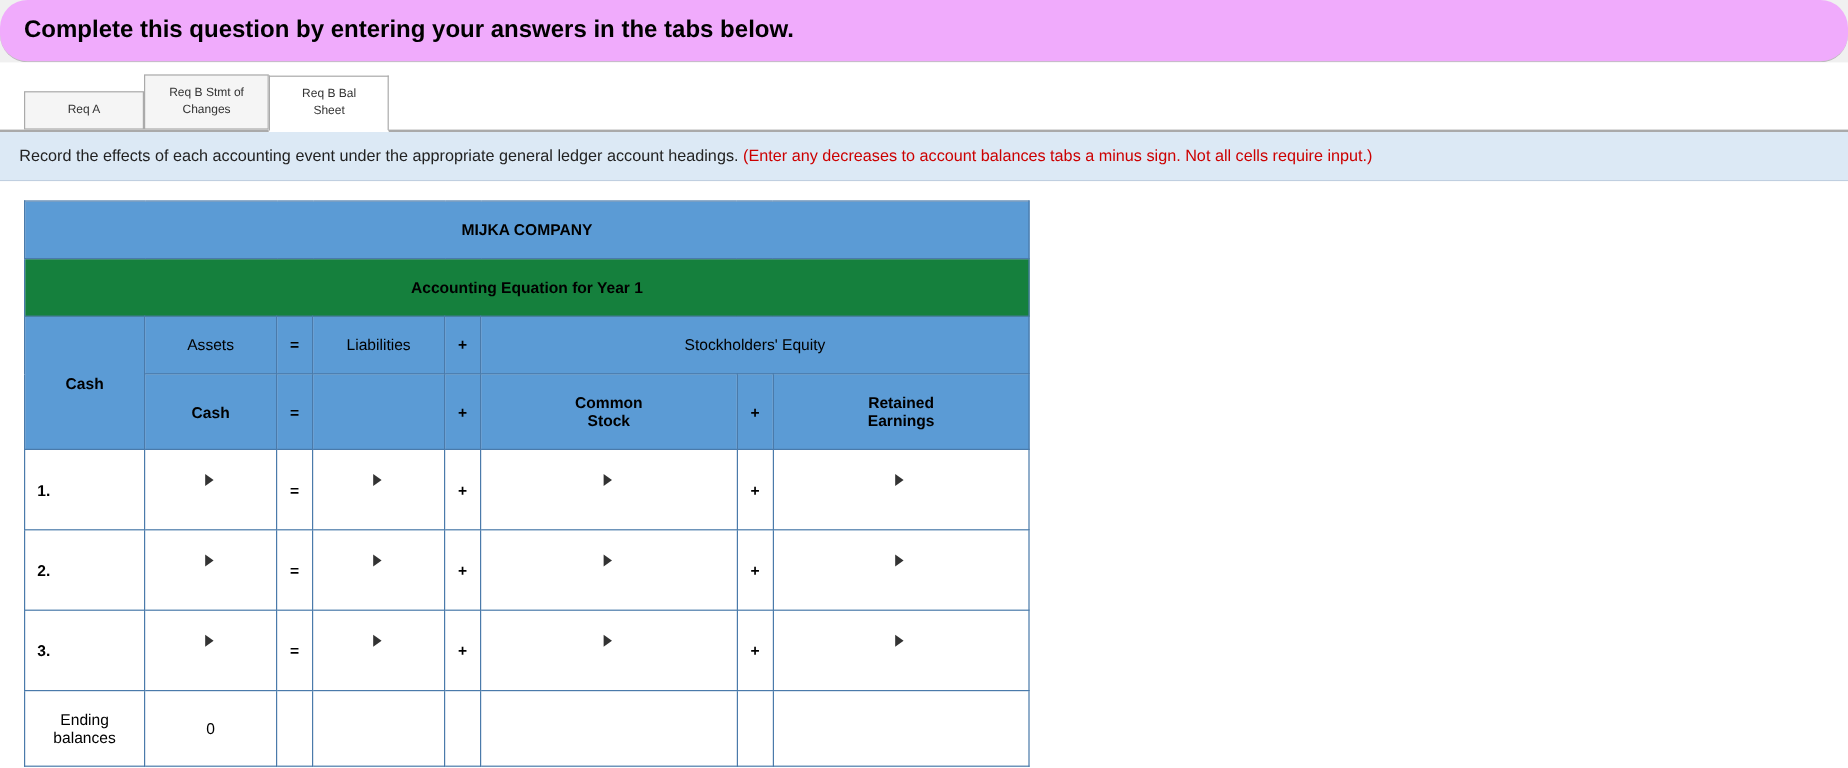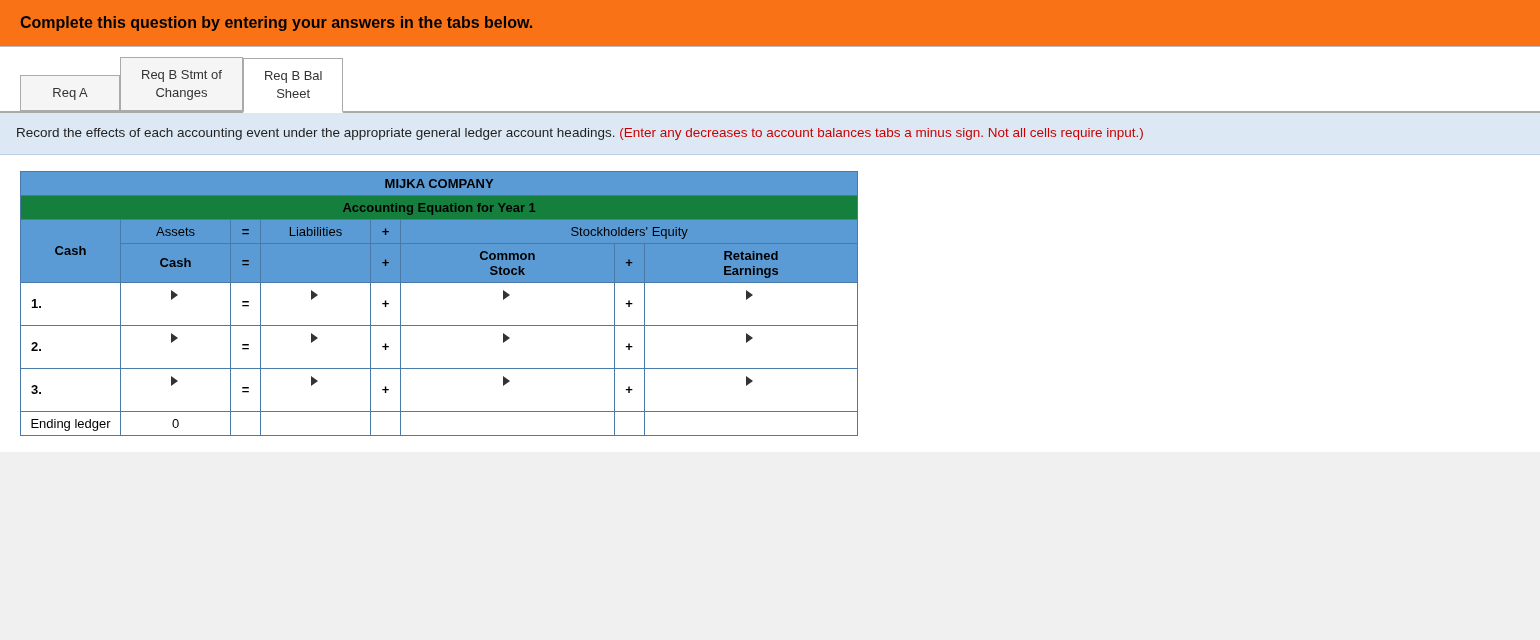--- a/index.html
+++ b/index.html
@@ -5,42 +5,43 @@
     * { box-sizing: border-box; margin: 0; padding: 0; }
     body {
       font-family: Arial, sans-serif;
       font-size: 14px;
       background: #f0f0f0;
       width: 1540px;
       min-height: 640px;
     }
 
     .header-bar {
-      background: #f97316;
+      background: #f0abfc;
       padding: 14px 20px;
       font-weight: bold;
-      font-size: 16px;
+      font-size: 20px;
       border-bottom: 1px solid #bbb;
+      border-radius: 23px;
     }
 
     .tabs-container {
       background: #ffffff;
       padding: 10px 0 0 20px;
       border-bottom: 2px solid #aaa;
       display: flex;
       align-items: flex-end;
       gap: 0;
     }
 
     .tab {
       border: 1px solid #aaa;
       padding: 8px 20px;
       cursor: pointer;
       background: #f5f5f5;
-      font-size: 13px;
+      font-size: 10px;
       text-align: center;
       min-width: 100px;
       line-height: 1.4;
       color: #333;
     }
 
     .tab.active {
       background: #ffffff;
       border-bottom: 2px solid #ffffff;
       font-weight: normal;
@@ -68,21 +69,21 @@
 
     .accounting-table {
       border-collapse: collapse;
       min-width: 760px;
     }
 
     .accounting-table th,
     .accounting-table td {
       border: 1px solid #4a7aaa;
       text-align: center;
-      padding: 4px 8px;
+      padding: 16px 8px;
       font-size: 13px;
     }
 
     .company-header {
       background: #5b9bd5;
       color: #000;
       font-weight: bold;
       font-size: 14px;
       text-align: center;
     }
@@ -279,21 +280,21 @@
         <input type="text" value="" style="">
       </td>
       <td class="operator-cell" style="background:#fff;">+</td>
       <td class="input-cell">
         <span class="triangle"></span>
         <input type="text" value="" style="">
       </td>
     </tr>
 
     <tr class="white-row">
-      <td class="ending-label">Ending ledger</td>
+      <td class="ending-label">Ending balances</td>
       <td class="ending-value">0</td>
       <td style="background:#fff;"></td>
       <td></td>
       <td style="background:#fff;"></td>
       <td></td>
       <td style="background:#fff;"></td>
       <td></td>
     </tr>
   </tbody>
     </table>

